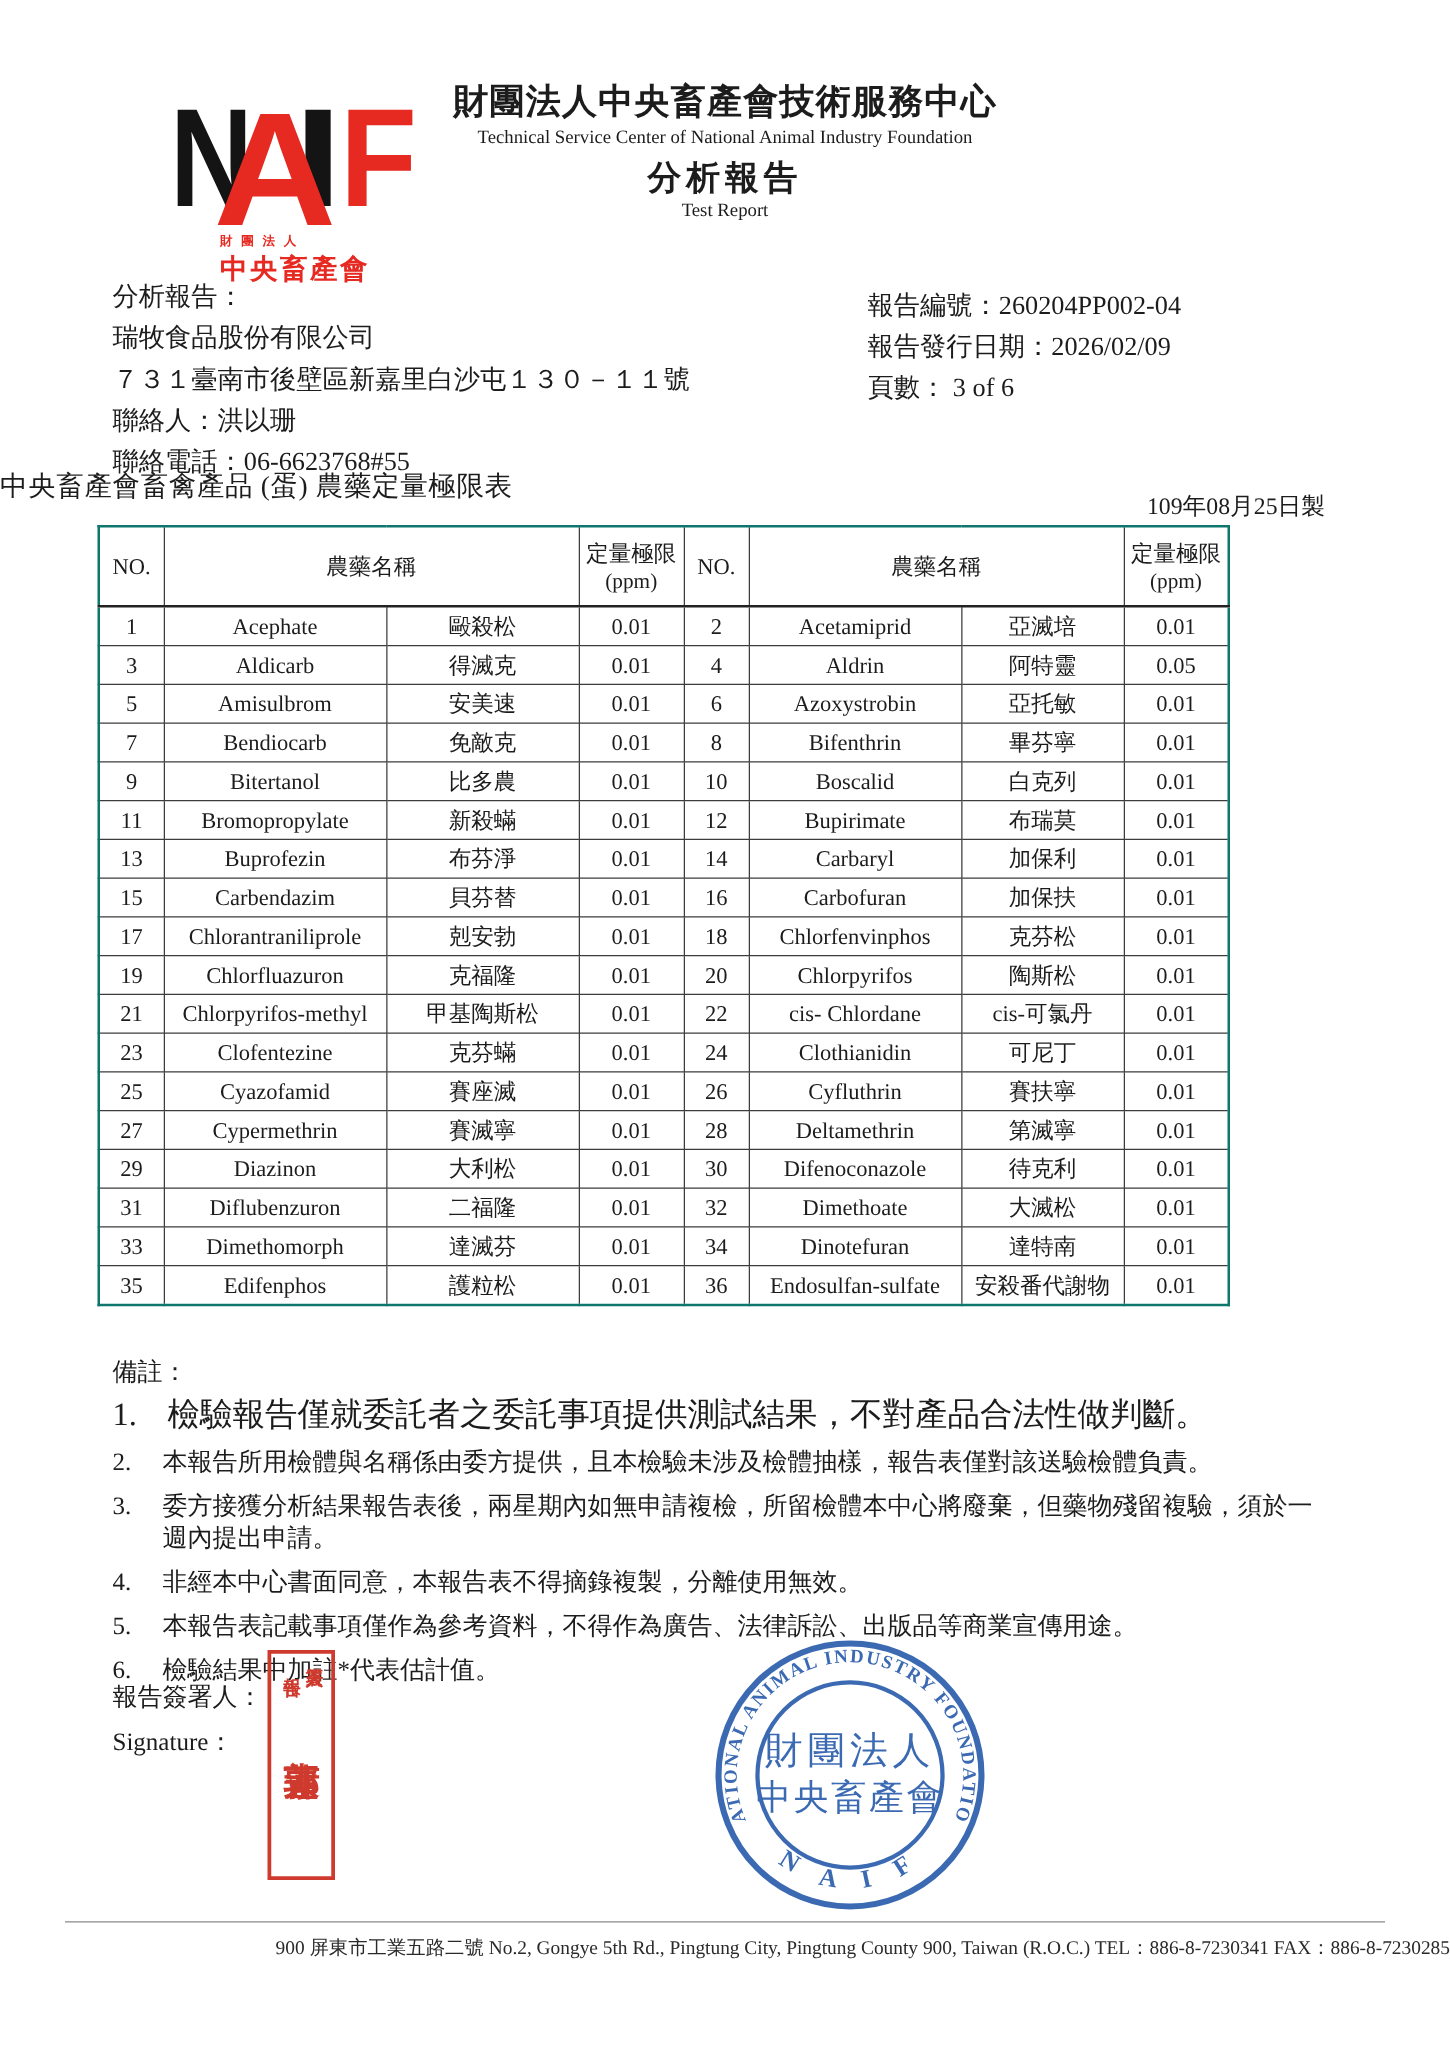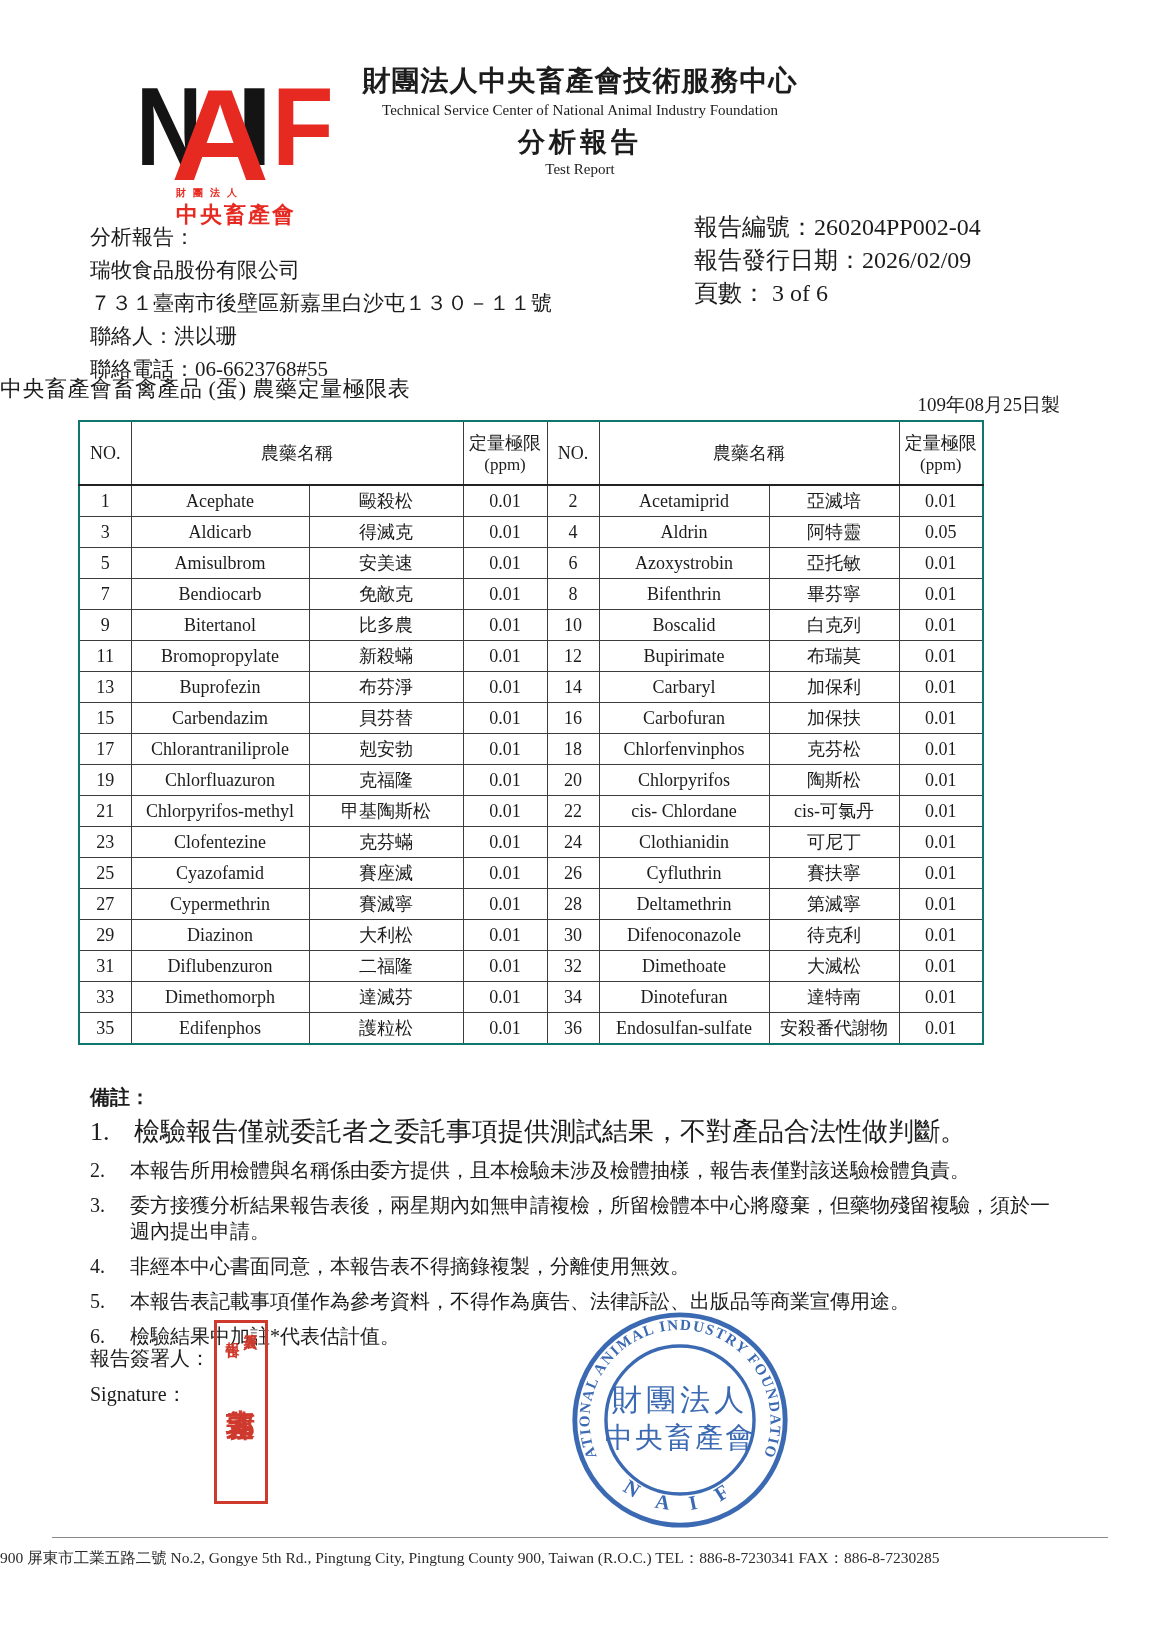--- a/index.html
+++ b/index.html
@@ -20,61 +20,61 @@
   .logo-sub1{font-size:10px; letter-spacing:7px; font-weight:bold;}
   .logo-sub2{font-size:22px; letter-spacing:2px; font-weight:bold;}
   
   .head{position:absolute; left:0; right:0; top:62px; text-align:center;}
   .h-zh{font-size:28px; font-weight:bold; letter-spacing:1px;text-align:center;}
   .h-en{font-size:15px; margin-top:2px;}
   .h-rzh{font-size:27px; font-weight:bold; letter-spacing:4px; margin-top:5px;}
   .h-ren{font-size:15px; margin-top:1px;}
   
   .info-left{position:absolute; left:90px; top:221px; font-size:21px; line-height:33px;}
-  .info-right{position:absolute; left:694px; top:211px; font-size:24px; line-height:33px;}
+  .info-right{position:absolute; left:694px; top:228px; font-size:21px; line-height:33px;}
   
   .tbl-title{position:absolute; left:0; right:0; top:374px; text-align:left; font-size:22px; letter-spacing:.5px;}
   .made-date{position:absolute; right:100px; top:392px; font-size:19px;}
   table.limits{
     position:absolute; left:78px; top:420px; width:904px;
     border-collapse:collapse; table-layout:fixed; border:2px solid #0f766e;
   }
   table.limits th, table.limits td{
     border:1px solid #3c3c3c; text-align:center; vertical-align:middle;
     padding:0 2px; overflow:hidden;
   }
   table.limits th{height:62px; font-weight:normal; font-size:18px; border-bottom:2px solid #222;}
   table.limits td{height:30px; font-size:18px;}
   td.c-zh{font-size:16.5px;}
   td.c-en{font-size:18px;}
   th .ppm-sub{font-size:17px;}
   
   .notes{position:absolute; left:90px; top:1084px; width:960px;}
-  .notes-title{font-size:20px; margin-bottom:4px;font-weight:bold;}
+  .notes-title{font-size:20px; margin-bottom:4px;}
   .note{display:flex; align-items:flex-start; font-size:20px; margin-bottom:9px; line-height:1.3;}
   .note .num{flex:0 0 40px;}
   .note.big{font-size:26px; margin-bottom:8px;}
   .note.big .num{flex:0 0 44px;}
   
   .signer{position:absolute; left:90px; top:1340px; font-size:20px; line-height:36px;}
   .red-stamp{
     position:absolute; left:214px; top:1320px; width:48px; height:178px;
     border:3px solid #cf3a2e; color:#cf3a2e; font-weight:bold;
     display:flex; flex-direction:column; align-items:center; background:rgba(255,255,255,0);
   }
   .rs-top{display:flex; flex-direction:row; gap:2px; height:62px;}
   .rs-col{writing-mode:vertical-rl; text-orientation:upright; font-size:14px; line-height:16px; letter-spacing:1px;}
   .rs-col.left{padding-top:8px;}
   .rs-name{writing-mode:vertical-rl; text-orientation:upright; font-size:29px; line-height:38px; letter-spacing:1px;}
   
   .blue-stamp{position:absolute; left:568px; top:1308px; opacity:.93;}
   .blue-stamp text{font-family:"Liberation Serif","DejaVu Serif",serif;}
   
   .footer-line{position:absolute; left:52px; right:52px; top:1537px; border-top:1.5px solid #8a8a8a;}
-  .footer-text{position:absolute; left:0; right:0; top:1548px; text-align:left; font-size:15.5px; color:#2a2a2a;}
+  .footer-text{position:absolute; left:0; right:0; top:1548px; text-align:right; font-size:15.5px; color:#2a2a2a;}
 </style>
 </head>
 <body>
 
 <div class="page">
 
   <div class="logo">
     <div class="logo-letters">
       <span class="lg-n">N</span><span class="lg-a">A</span><span class="lg-i">I</span><span class="lg-f">F</span>
     </div>

